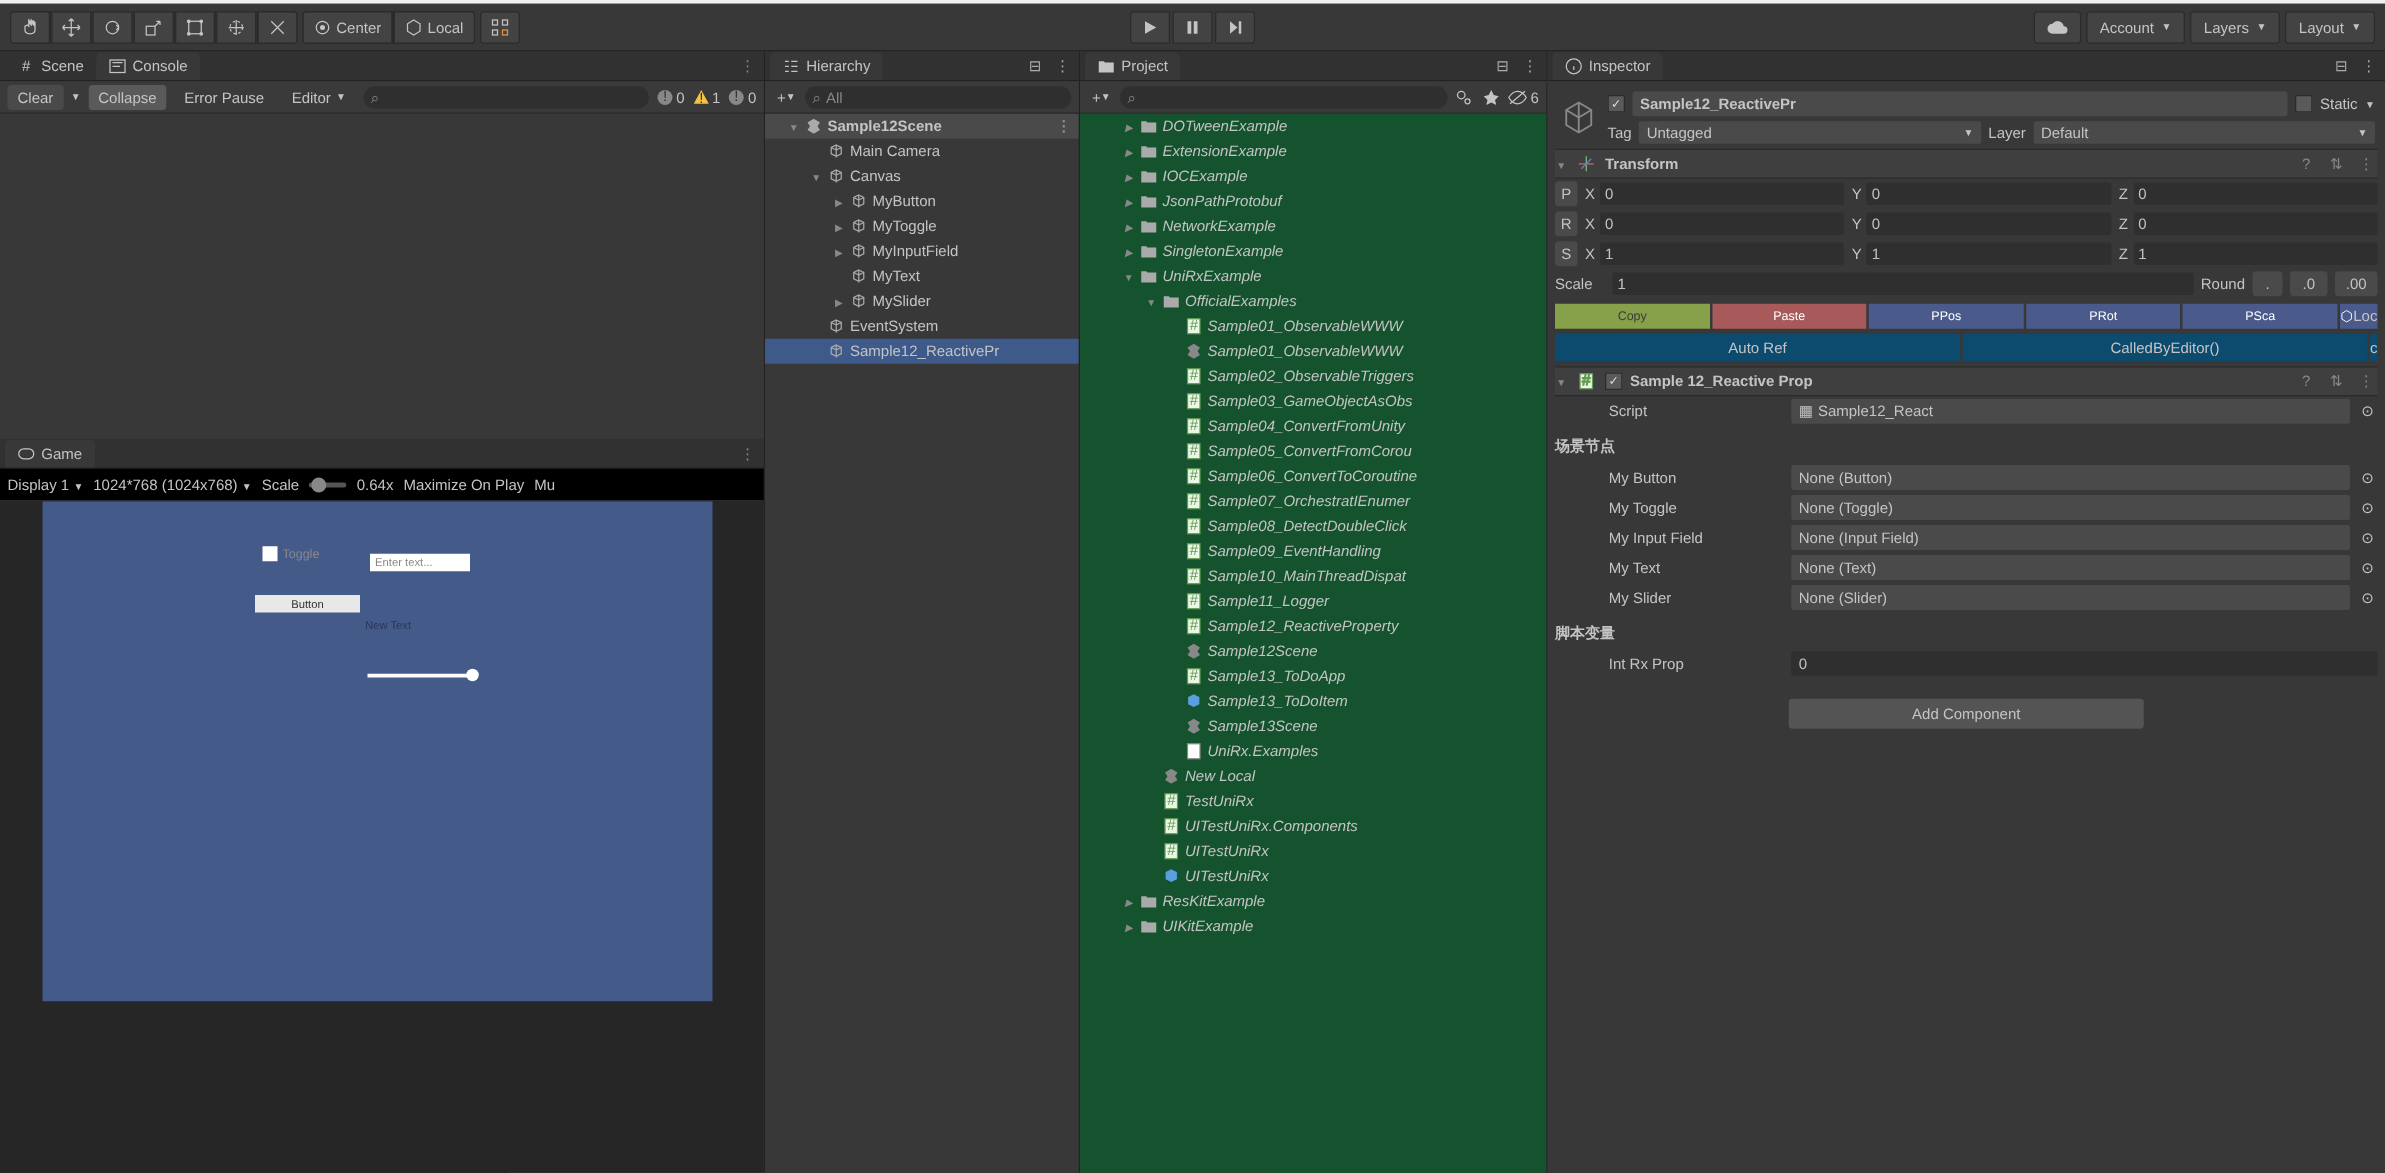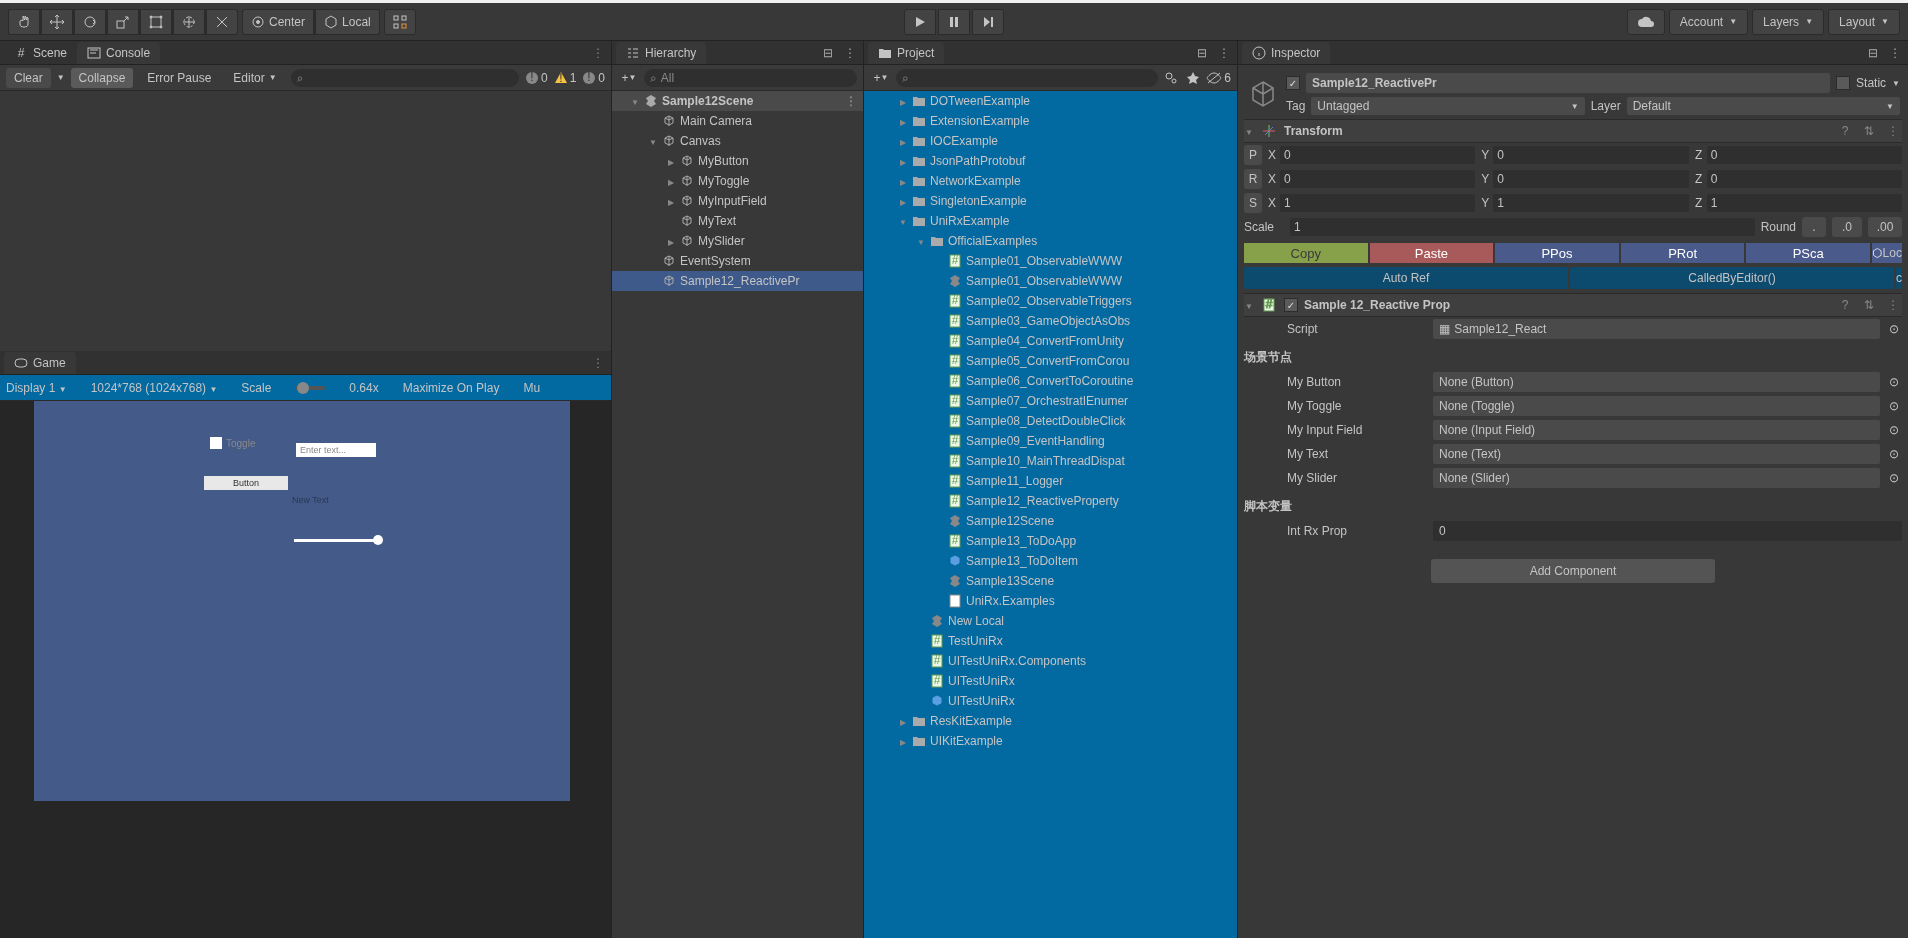--- a/index.html
+++ b/index.html
@@ -44,21 +44,21 @@
 .search span { color: #888; }
 
 .badge { display: flex; align-items: center; gap: 2px; color: #aaa; }
 .badge.warn { color: #f5c242; }
 
 
 .scene-view { flex: 1; background: #383838; position: relative; }
 
 
 .game-header { height: 24px; }
-.game-toolbar { display: flex; align-items: center; height: 26px; background: #0369a1; border-bottom: 1px solid #2a2a2a; padding: 0 6px; gap: 24px; }
+.game-toolbar { display: flex; align-items: center; height: 26px; background: #000000; border-bottom: 1px solid #2a2a2a; padding: 0 6px; gap: 8px; }
 .game-viewport { flex: 1; background: #262626; position: relative; display: flex; align-items: flex-start; justify-content: flex-start; overflow: hidden; }
 .game-canvas { position: absolute; left: 34px; top: 0; width: 536px; height: 400px; background: #445b8a; }
 
 .gc-toggle { position: absolute; left: 176px; top: 36px; display: flex; align-items: center; gap: 4px; }
 .gc-toggle .box { width: 12px; height: 12px; background: #fff; }
 .gc-toggle .lbl { font-size: 10px; color: #888; }
 .gc-input { position: absolute; left: 262px; top: 42px; width: 80px; height: 14px; background: #fff; display: flex; align-items: center; padding: 0 4px; }
 .gc-input span { font-size: 9px; color: #888; }
 .gc-button { position: absolute; left: 170px; top: 75px; width: 84px; height: 14px; background: #e8e8e8; display: flex; align-items: center; justify-content: center; }
 .gc-button span { font-size: 9px; color: #333; }
@@ -75,21 +75,21 @@
 .tree-row.selected { background: #3d5a8a; color: #fff; }
 .tree-row .indent { display: inline-block; }
 .arrow { width: 10px; text-align: center; color: #888; }
 .arrow.open::before { content: "▼"; font-size: 8px; }
 .arrow.closed::before { content: "▶"; font-size: 8px; }
 .obj-icon { width: 14px; height: 14px; display: inline-flex; align-items: center; justify-content: center; }
 .cube-svg { width: 12px; height: 12px; }
 .scene-dots { margin-left: auto; margin-right: 6px; color: #888; }
 
 
-.proj-list { flex: 1; overflow-y: auto; background: #0369a1; }
+.proj-list { flex: 1; overflow-y: auto; background: #14532d; font-style: italic; }
 .proj-row { display: flex; align-items: center; height: 20px; cursor: pointer; gap: 4px; white-space: nowrap; overflow: hidden; }
 .folder-icon, .file-icon { width: 14px; height: 14px; display: inline-flex; align-items: center; justify-content: center; flex-shrink: 0; }
 
 .eye-count { display: flex; align-items: center; gap: 2px; }
 
 
 .insp-body { flex: 1; overflow-y: auto; padding: 4px 6px; background: #383838; }
 .insp-header { display: flex; align-items: center; gap: 6px; padding: 4px 2px; }
 .big-cube { width: 34px; height: 34px; display: flex; align-items: center; justify-content: center; }
 .chk { width: 14px; height: 14px; background: #5a5a5a; border: 1px solid #2b2b2b; display: flex; align-items: center; justify-content: center; cursor: pointer; }
@@ -103,21 +103,21 @@
 .comp-header .help { width: 18px; text-align: center; color: #888; cursor: pointer; }
 .trans-color { width: 16px; height: 16px; }
 
 .xyz-row { display: flex; align-items: center; gap: 4px; height: 24px; }
 .xyz-label { width: 18px; height: 20px; background: #4a4a4a; border-radius: 3px; display: flex; align-items: center; justify-content: center; }
 .xyz-pair { display: flex; align-items: center; gap: 2px; flex: 1; }
 .xyz-ax { width: 12px; text-align: center; }
 .xyz-val { flex: 1; height: 18px; background: #2f2f2f; border-radius: 2px; padding: 0 4px; display: flex; align-items: center; }
 
 .btn-row { display: flex; gap: 2px; margin: 4px 0; }
-.color-btn { flex: 1; height: 20px; display: flex; align-items: center; justify-content: center; font-size: 13px; cursor: pointer; border-radius: 0; }
+.color-btn { flex: 1; height: 20px; display: flex; align-items: center; justify-content: center; font-size: 10px; cursor: pointer; border-radius: 0; }
 .b-copy  { background: #87a04a; color: #3a3a3a; }
 .b-paste { background: #a85a5a; color: #fff; text-align: right; }
 .b-ppos  { background: #4a5a8a; color: #fff; }
 .b-prot  { background: #4a5a8a; color: #fff; }
 .b-psca  { background: #4a5a8a; color: #fff; }
 .b-local { width: 30px; background: #4a5a8a; color: #fff; display: flex; align-items: center; justify-content: center; }
 .gray-btn { flex: 1; height: 22px; background: #0c4a6e; border-radius: 2px; display: flex; align-items: center; justify-content: center; cursor: pointer; }
 
 .section-label { font-weight: bold; margin-top: 8px; margin-bottom: 4px; display: block; }
 .prop-row { display: flex; align-items: center; height: 24px; gap: 6px; }

